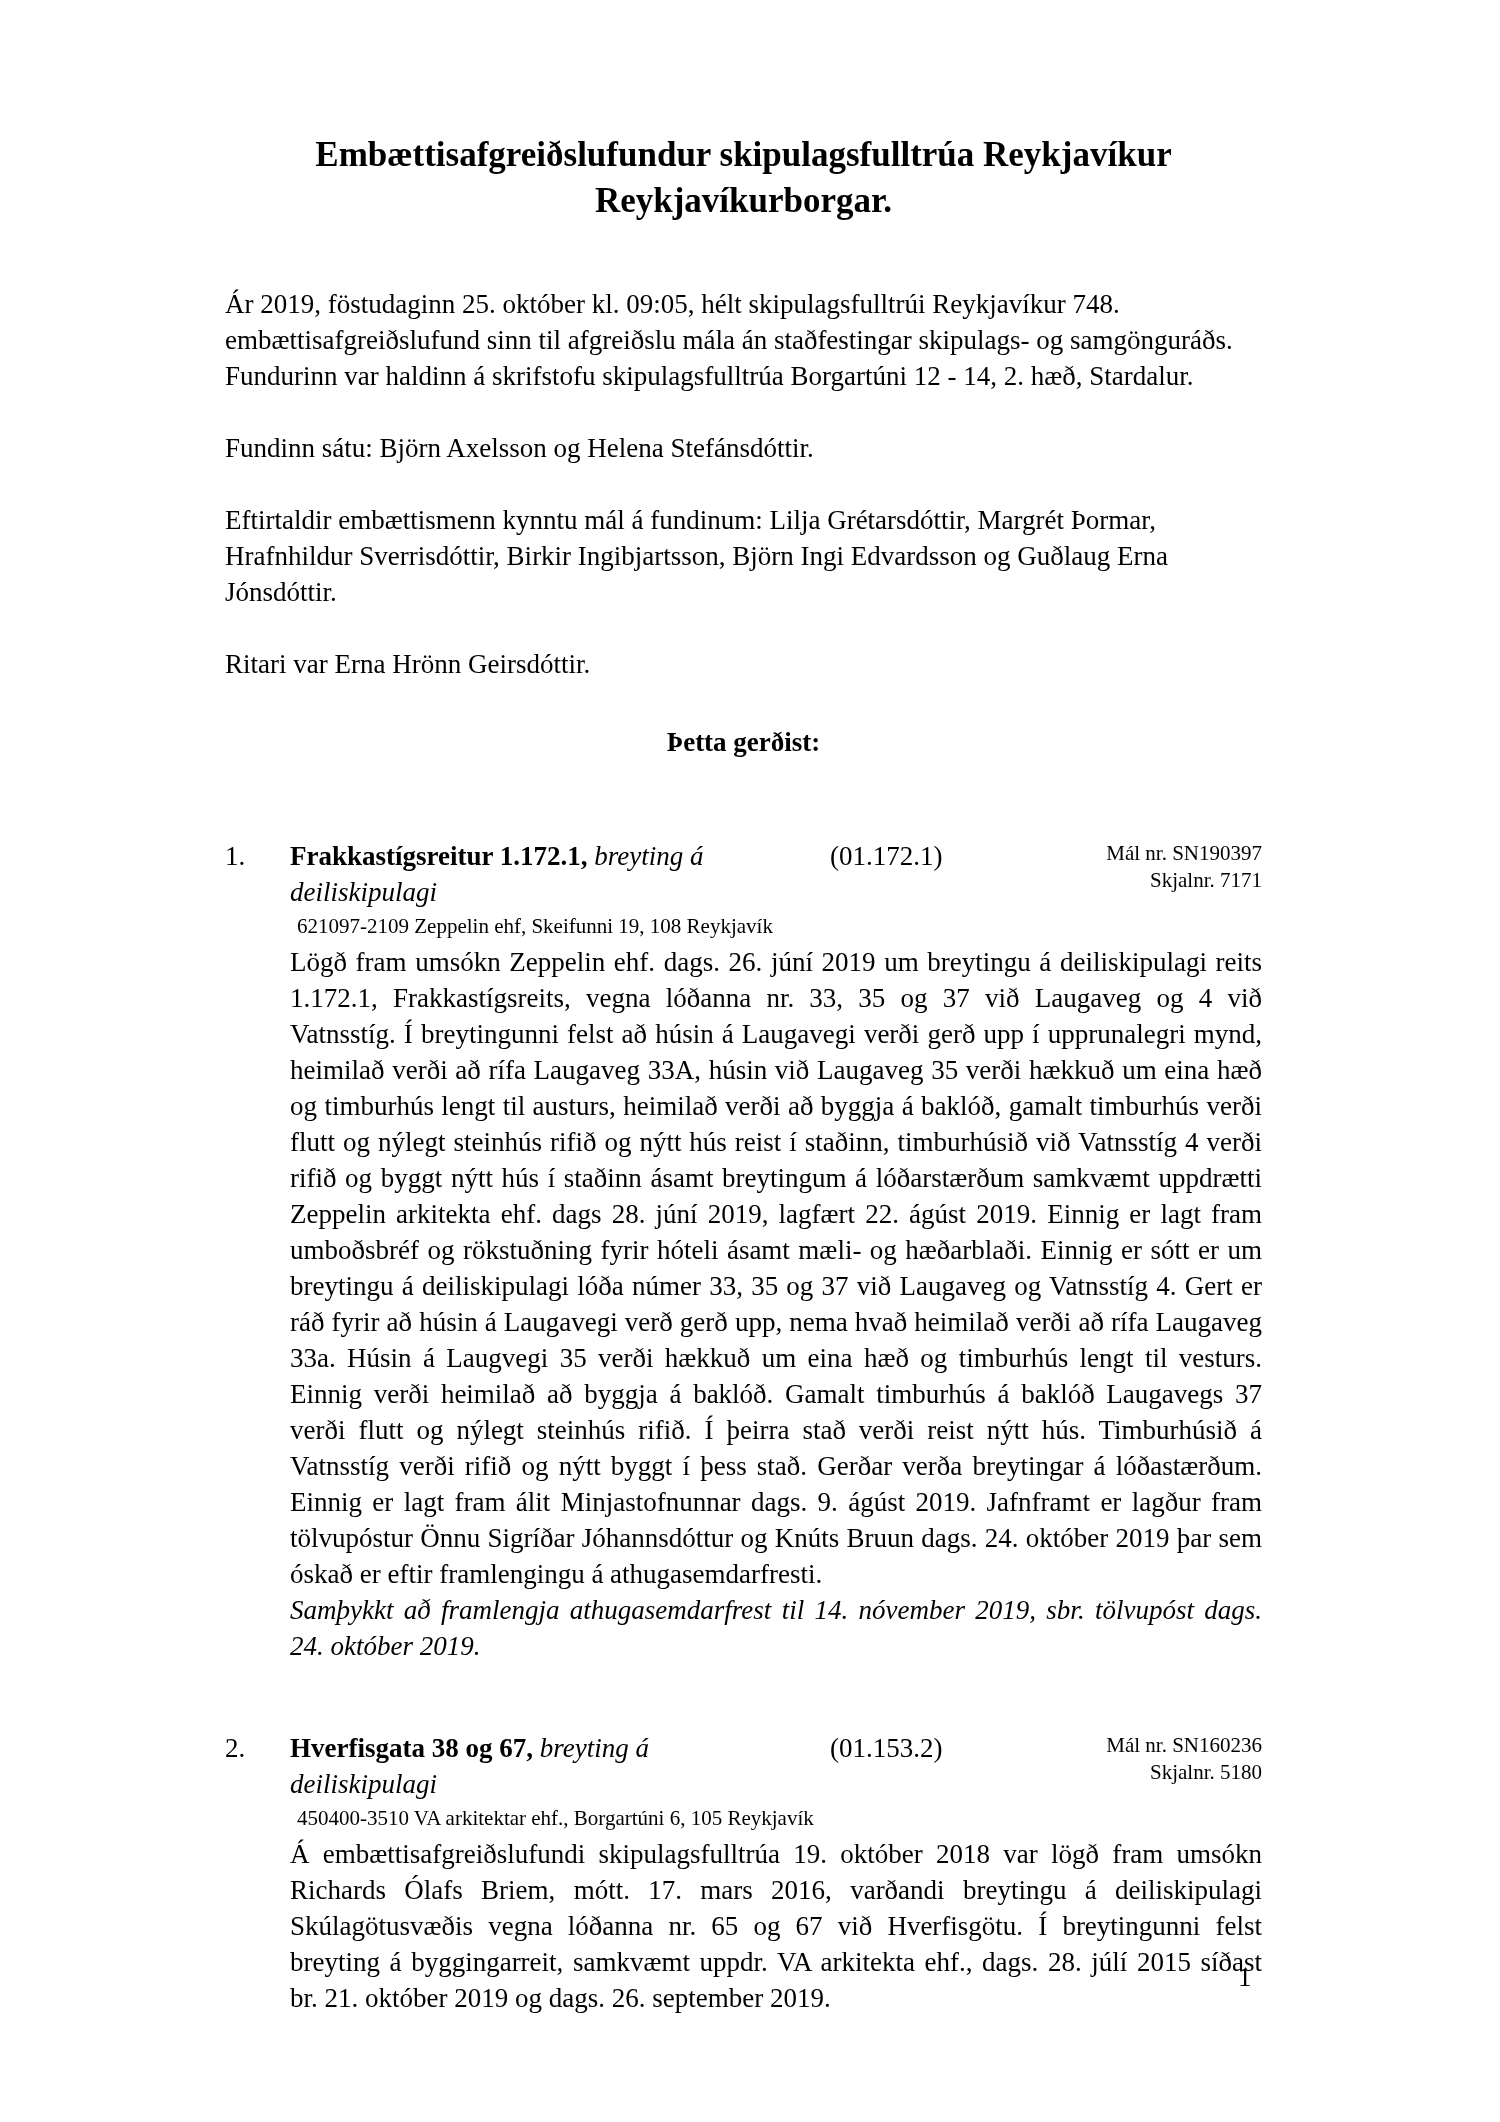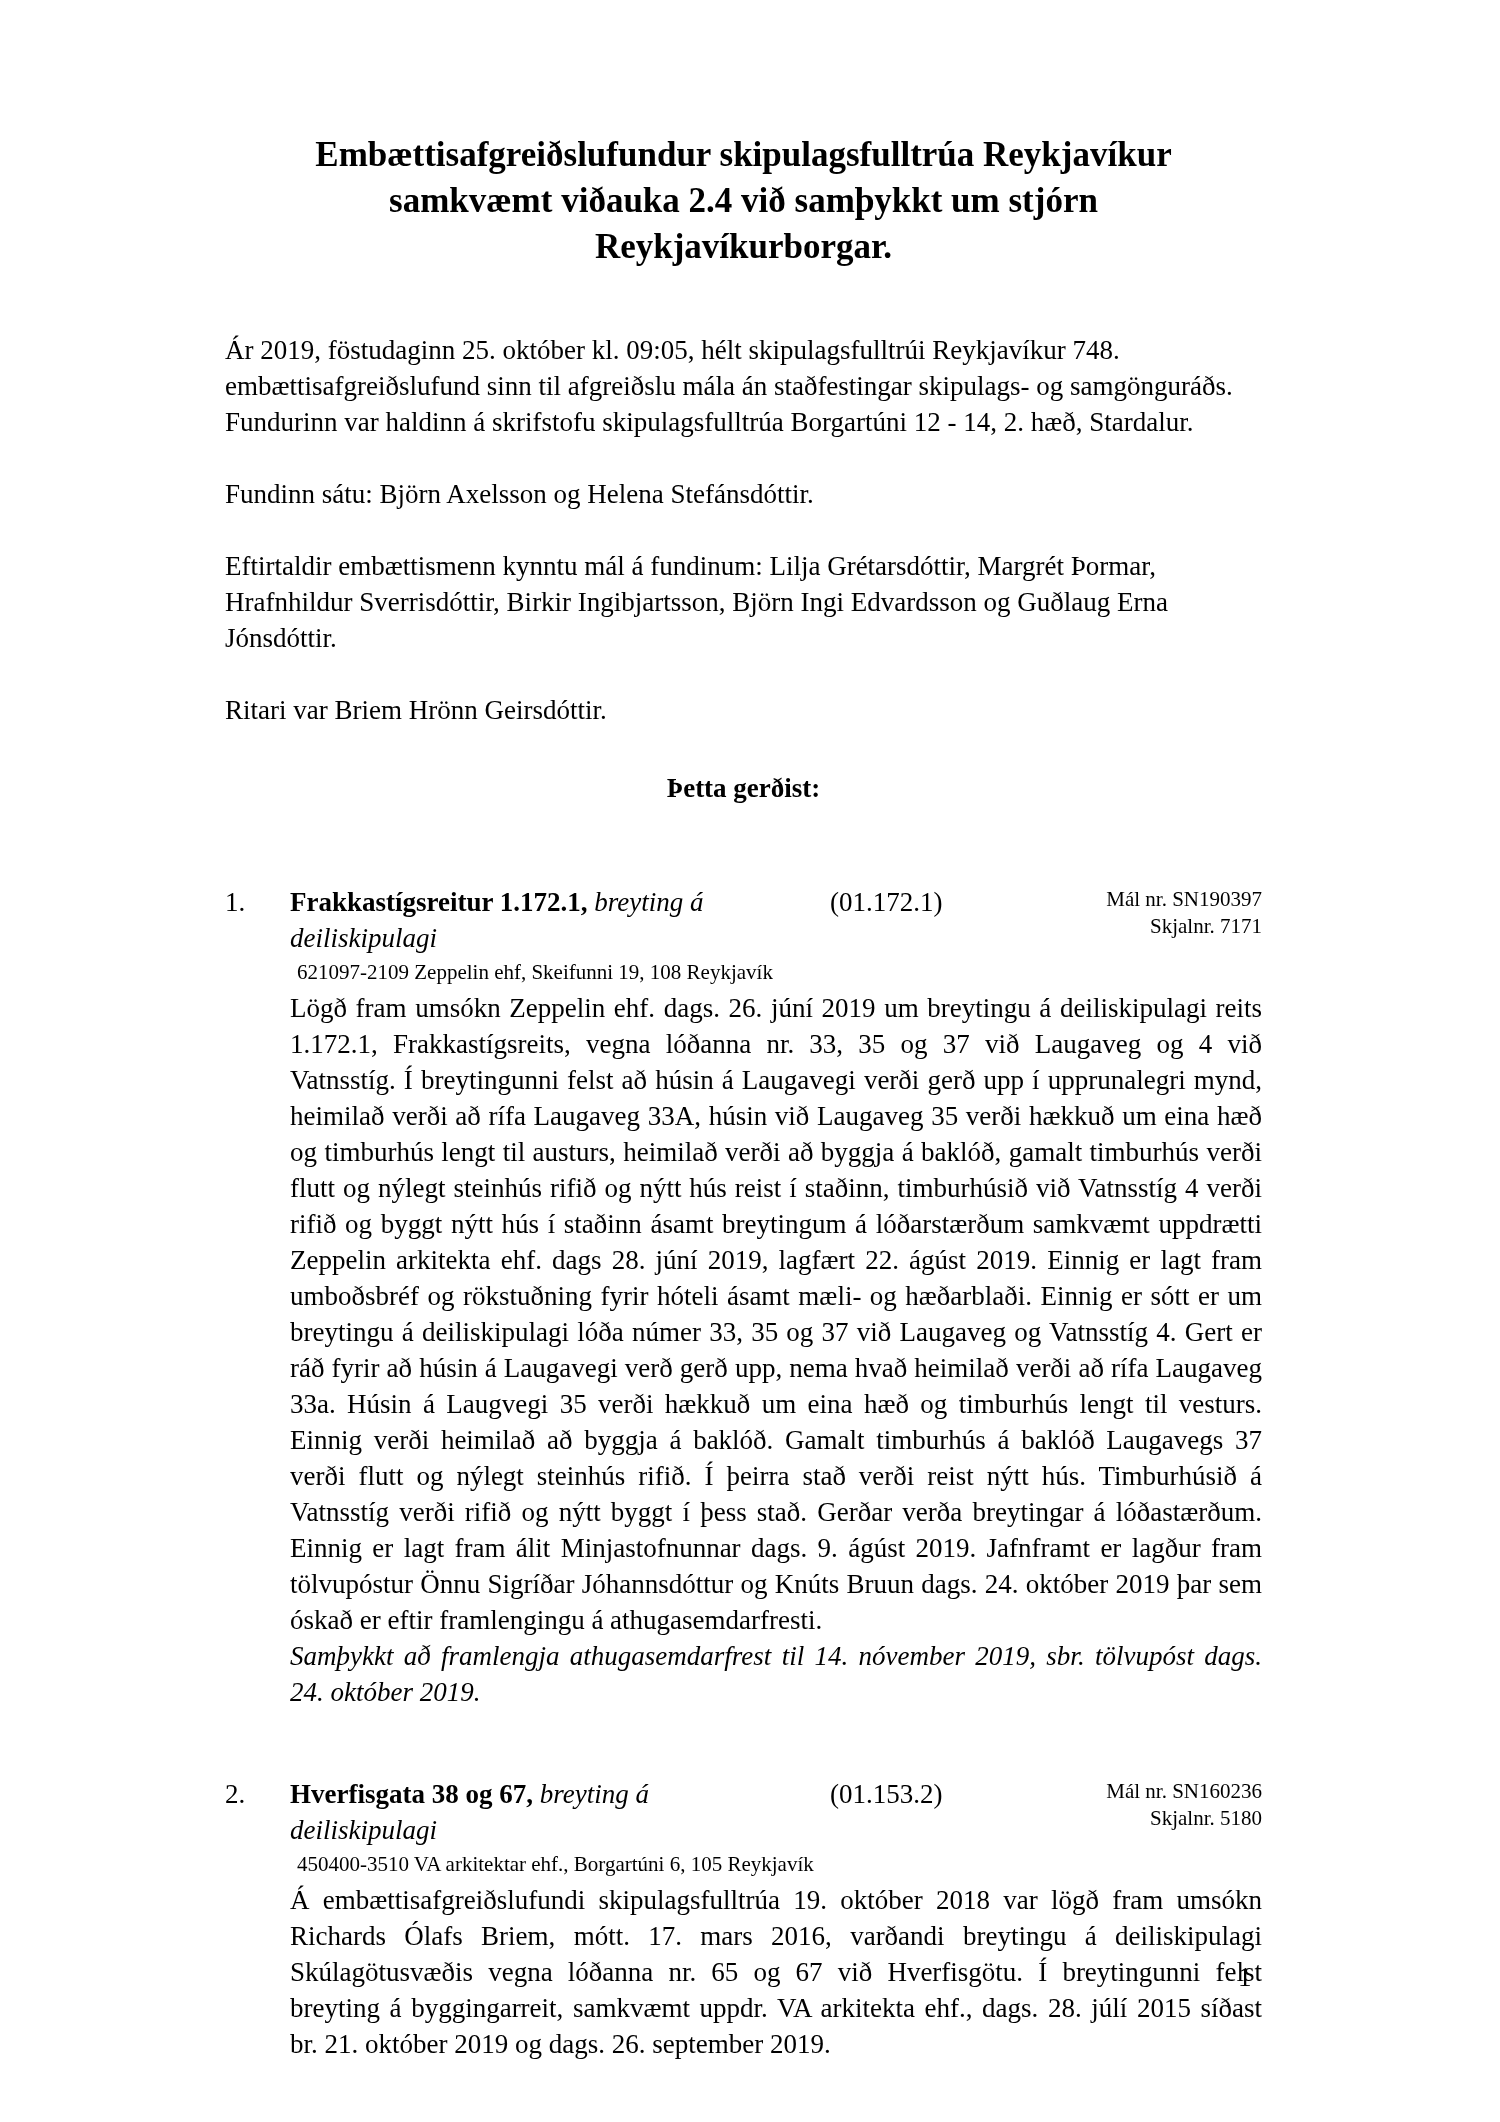--- a/index.html
+++ b/index.html
@@ -102,29 +102,28 @@
     font-size: 27px;
   }
 </style>
 </head>
 <body>
 
 <div class="page">
 
   <h1 class="doc-title">
     <div>Embættisafgreiðslufundur skipulagsfulltrúa Reykjavíkur</div>
-    <div>samkvæmt viðauka 2.4 við samþykkt um stjórn</div>
     <div>Reykjavíkurborgar.</div>
   </h1>
 
   <div class="intro">
     <p>Ár 2019, föstudaginn 25. október kl. 09:05, hélt skipulagsfulltrúi Reykjavíkur 748. embættisafgreiðslufund sinn til afgreiðslu mála án staðfestingar skipulags- og samgönguráðs. Fundurinn var haldinn á skrifstofu skipulagsfulltrúa Borgartúni 12 - 14, 2. hæð, Stardalur.</p>
     <p>Fundinn sátu: Björn Axelsson og Helena Stefánsdóttir.</p>
     <p>Eftirtaldir embættismenn kynntu mál á fundinum: Lilja Grétarsdóttir, Margrét Þormar, Hrafnhildur Sverrisdóttir, Birkir Ingibjartsson, Björn Ingi Edvardsson og Guðlaug Erna Jónsdóttir.</p>
-    <p>Ritari var Briem Hrönn Geirsdóttir.</p>
+    <p>Ritari var Erna Hrönn Geirsdóttir.</p>
   </div>
 
   <div class="section-heading">Þetta gerðist:</div>
 
   <div class="item">
     <div class="item-header">
       <div class="item-number">1.</div>
       <div class="item-title">
         <span class="bold-part">Frakkastígsreitur 1.172.1,</span>
         <span class="italic-part">breyting á deiliskipulagi</span>

